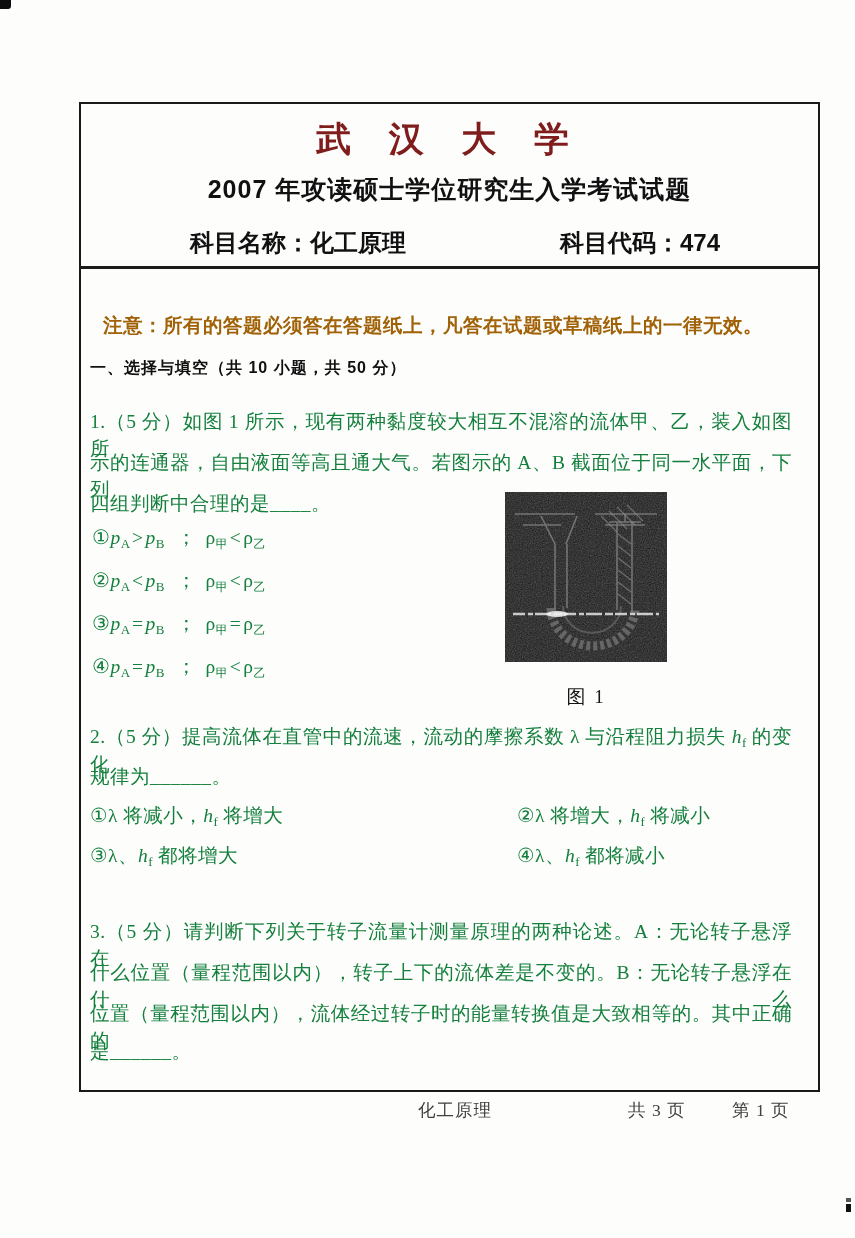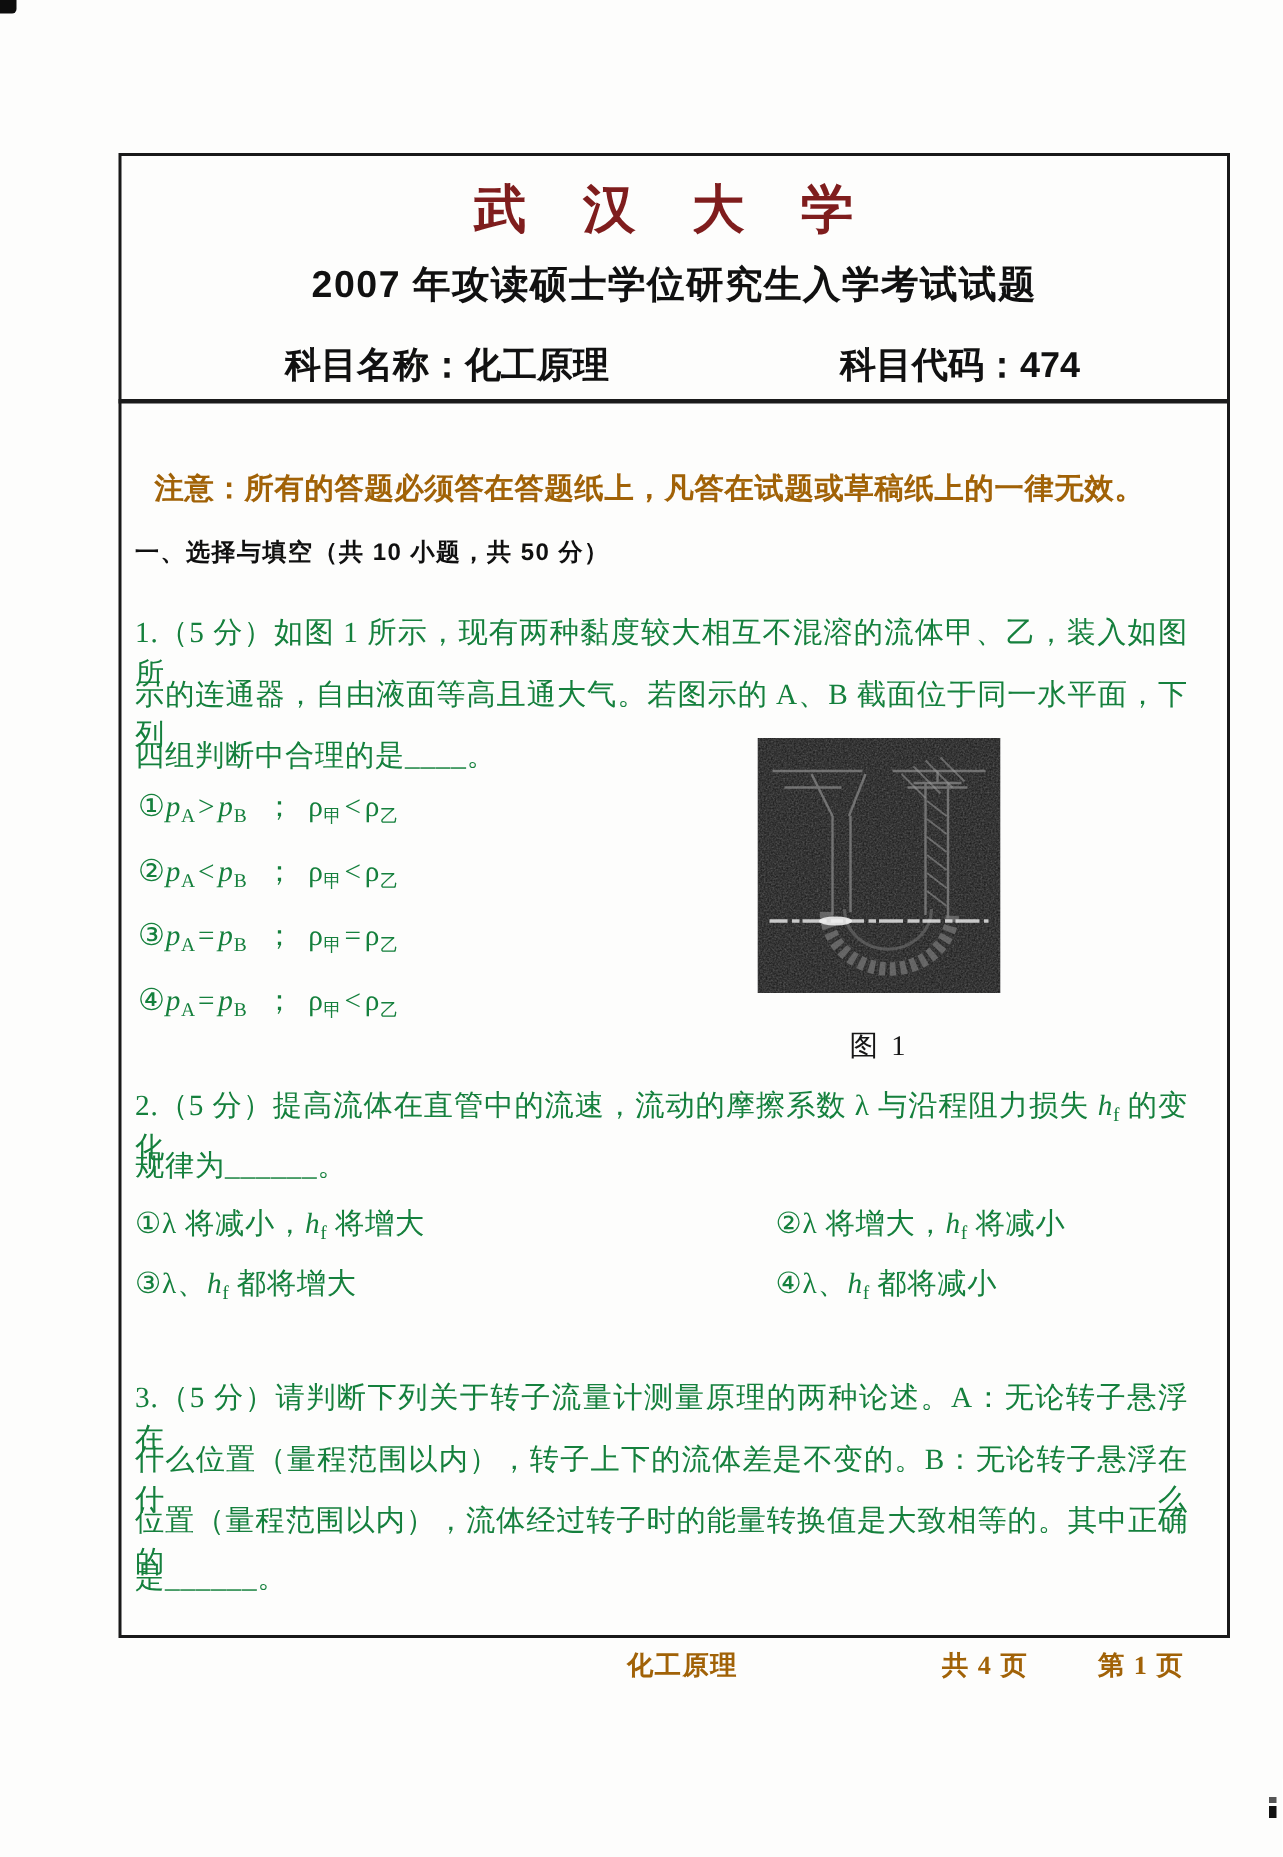--- a/index.html
+++ b/index.html
@@ -86,21 +86,21 @@
   .sb-cjk { font-size: 12px; vertical-align: -4px; letter-spacing: 0; }
   .rel { padding: 0 2px; }
   .semi { padding: 0 9px 0 12px; }
 
   .figure-wrap { position: absolute; left: 505px; top: 492px; width: 162px; height: 170px; }
   .figure-caption {
     position: absolute; left: 505px; top: 684px; width: 162px;
     text-align: center; font-size: 19px; color: #161616; letter-spacing: 2px;
   }
 
-  .footer { font-size: 17.5px; color: #a16207; letter-spacing: 1px; font-weight: bold; }
+  .footer { font-size: 17.5px; color: #404040; letter-spacing: 1px; }
   .footer-subject { position: absolute; left: 418px; top: 1098px; }
   .footer-total { position: absolute; left: 628px; top: 1098px; }
   .footer-page { position: absolute; left: 732px; top: 1098px; }
 </style>
 </head>
 <body>
 
 <div class="page">
 
   <div class="artifact-tl"></div>
@@ -167,18 +167,18 @@
   <div class="bodyline q2opt q2opt-r1 q2opt-c2"><span>②λ 将增大，</span><span class="var">h</span><span class="sb">f</span><span> 将减小</span></div>
   <div class="bodyline q2opt q2opt-r2 q2opt-c1"><span>③λ、</span><span class="var">h</span><span class="sb">f</span><span> 都将增大</span></div>
   <div class="bodyline q2opt q2opt-r2 q2opt-c2"><span>④λ、</span><span class="var">h</span><span class="sb">f</span><span> 都将减小</span></div>
 
   <div class="bodyline fill q3-l1">3.（5 分）请判断下列关于转子流量计测量原理的两种论述。A：无论转子悬浮在</div>
   <div class="bodyline fill q3-l2">什么位置（量程范围以内），转子上下的流体差是不变的。B：无论转子悬浮在什么</div>
   <div class="bodyline fill q3-l3">位置（量程范围以内），流体经过转子时的能量转换值是大致相等的。其中正确的</div>
   <div class="bodyline q3-l4">是______。</div>
 
   <div class="footer footer-subject">化工原理</div>
-  <div class="footer footer-total">共 4 页</div>
+  <div class="footer footer-total">共 3 页</div>
   <div class="footer footer-page">第 1 页</div>
 
   <div class="artifact-br"></div>
 
 </div>
 
 </body></html>

